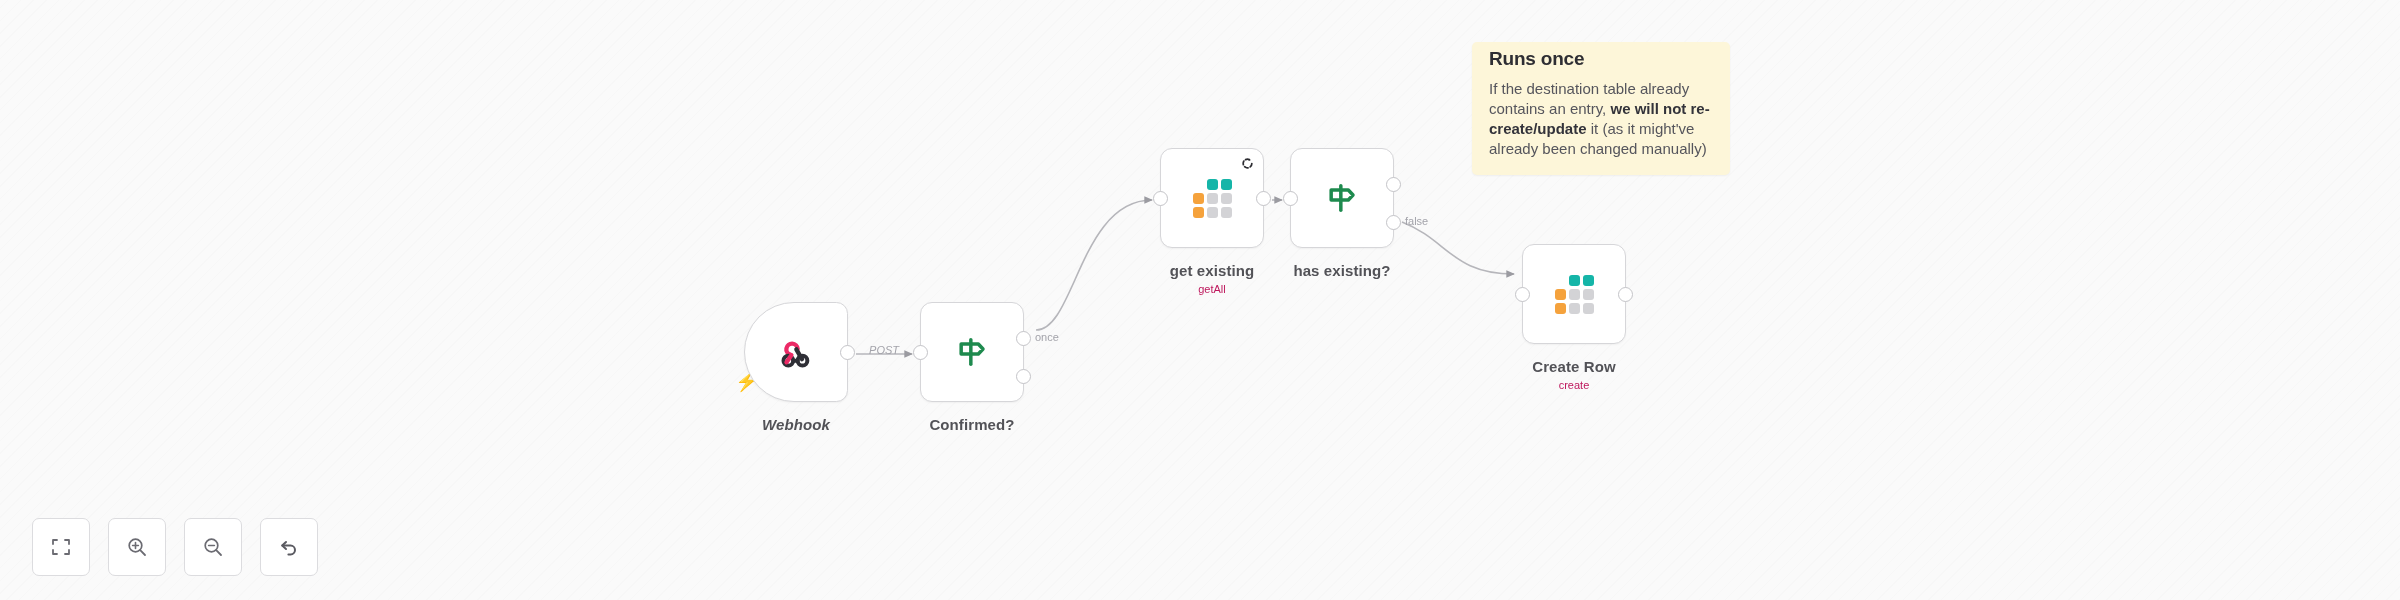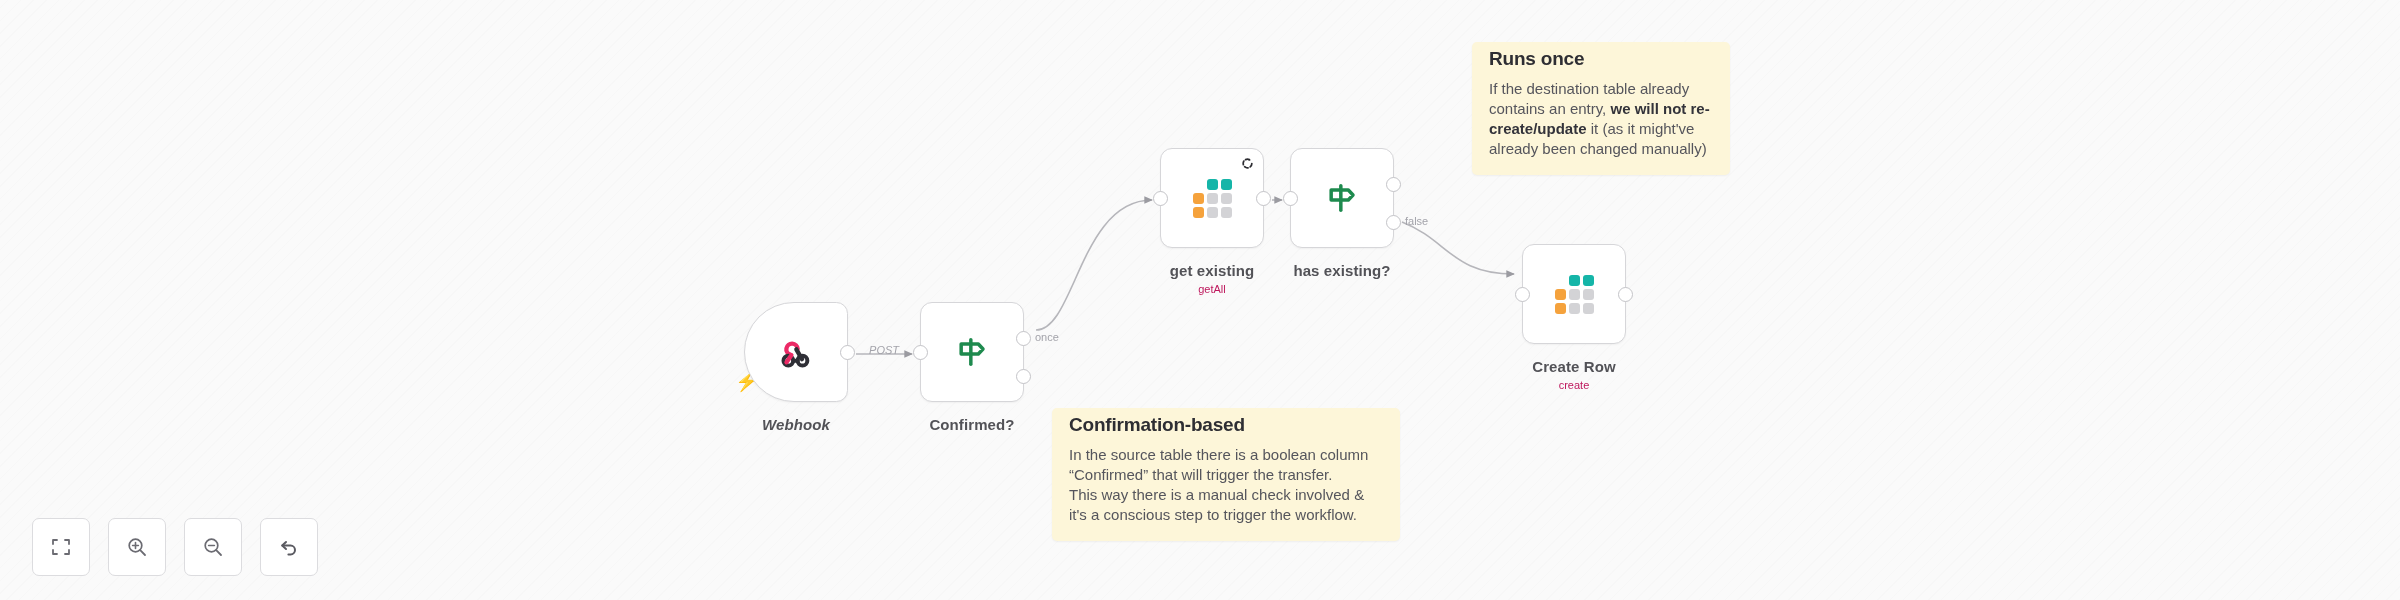--- a/index.html
+++ b/index.html
@@ -305,25 +305,20 @@
     </div>
   </div>
 
   <div class="sticky" style="left:1472px; top:42px; width:258px;">
     <h3>Runs once</h3>
     <p>
       <span>If the destination table already contains an entry, </span><b>we will not re-create/update</b><span> it (as it might've already been changed manually)</span>
     </p>
   </div>
 
-  <div class="sticky" style="left:1052px; top:408px; width:348px;">
-    <h3>Confirmation-based</h3>
-    <p style="white-space:pre-line;">In the source table there is a boolean column “Confirmed” that will trigger the transfer.
-This way there is a manual check involved &amp; it's a conscious step to trigger the workflow.</p>
-  </div>
 
   <div id="toolbar">
 
     <div class="tool-btn">
       <svg width="24" height="24" viewBox="0 0 24 24" fill="none">
         <path d="M4 9 V5 H8 M16 5 H20 V9 M20 15 V19 H16 M8 19 H4 V15" stroke="#6b6b72" stroke-width="1.8" stroke-linecap="round" stroke-linejoin="round"></path>
       </svg>
     </div>
 
     <div class="tool-btn">

